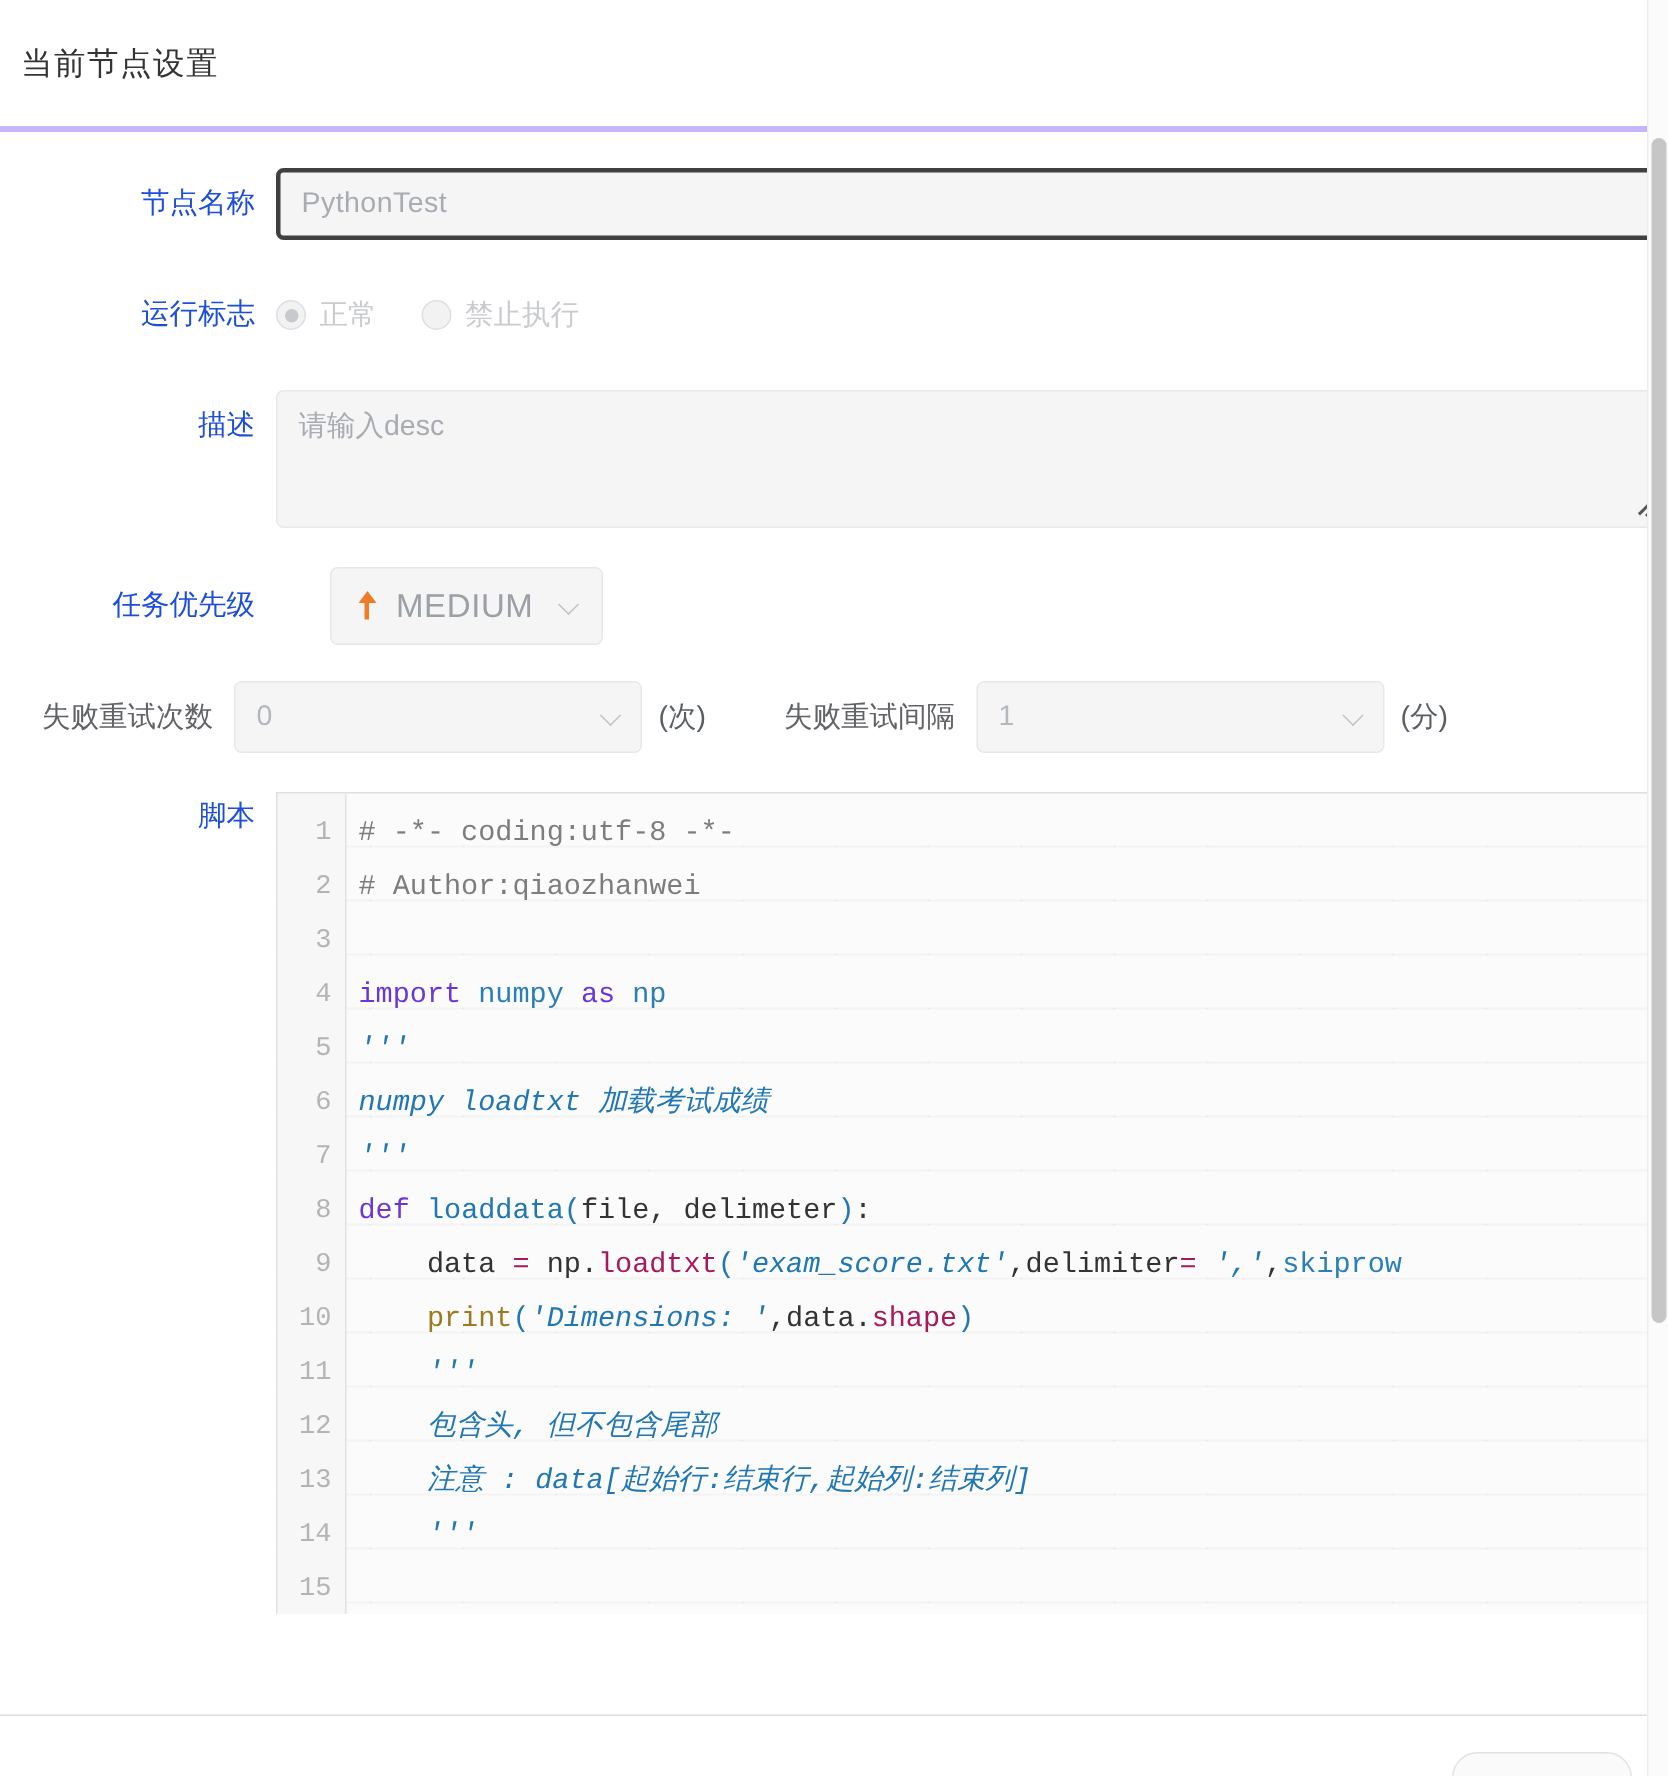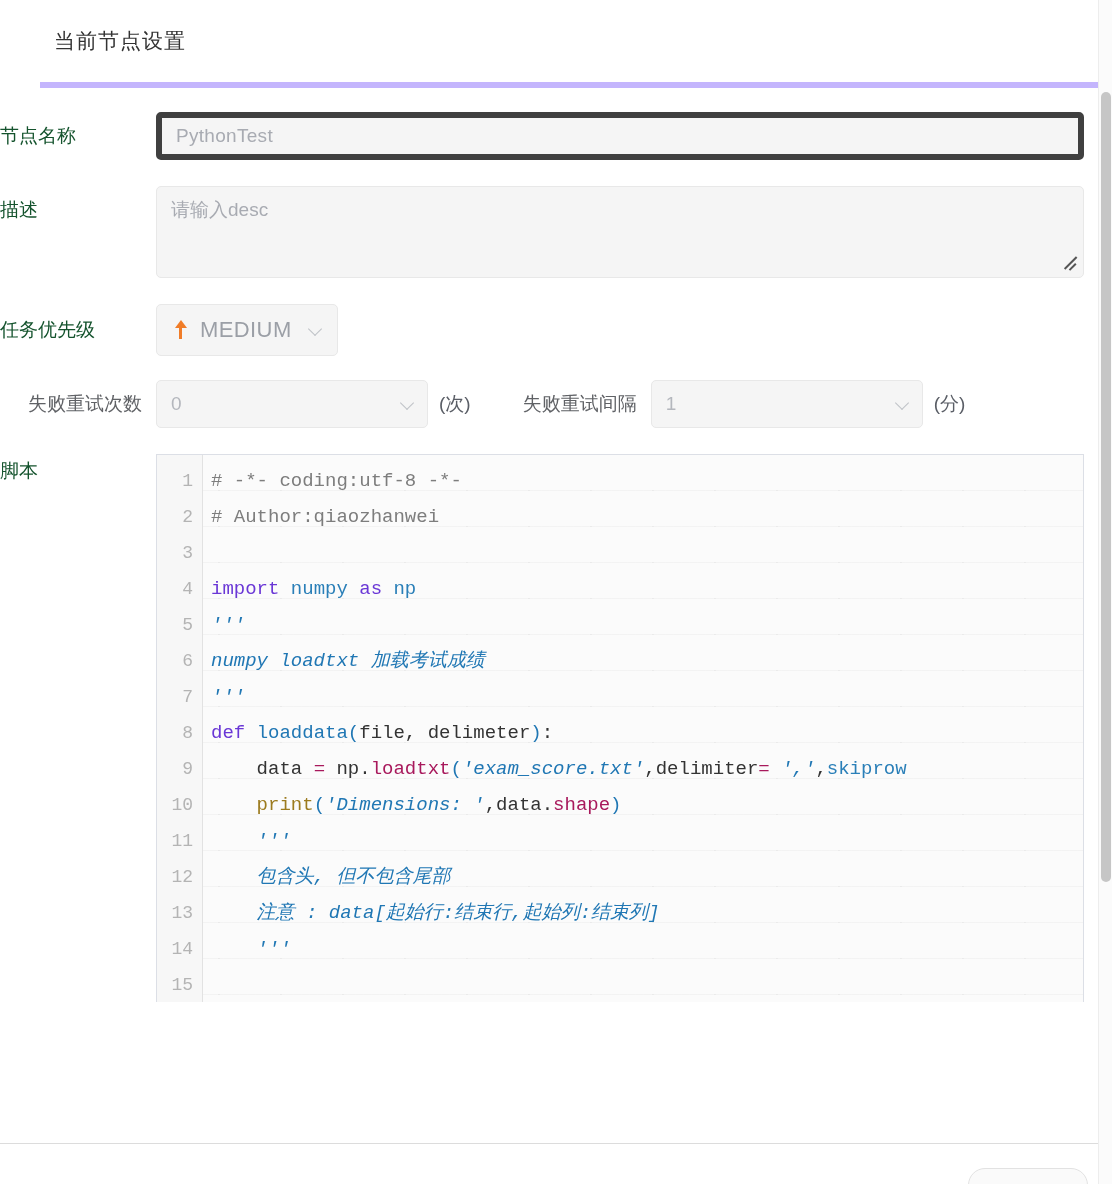--- a/index.html
+++ b/index.html
@@ -10,53 +10,53 @@
     font-family: "Liberation Sans", "DejaVu Sans", sans-serif;
     overflow: hidden;
   }
   .page { position: relative; width: 1112px; height: 1184px; background:#fff; }
 
   
   .header {
     height: 88px;
     display: flex; align-items: center;
     padding-left: 14px;
-    border-bottom: 6px solid #c4b5fd;
-    margin-left: 40px;
+    border-bottom: 4px solid #c4b5fd;
   }
   .header-title {
     font-size: 21px;
     color: #333333;
     letter-spacing: 1px;
   }
 
   
   .form { padding-top: 24px; }
 
   .row { display: flex; align-items: flex-start; margin-bottom: 26px; }
-  .row.tight { margin-bottom: 24px; }
+  .row.tight { margin-bottom: 24px; gap: 36px; }
 
   .label {
     width: 156px;
     flex: 0 0 156px;
-    text-align: left;
+    text-align: right;
     padding-right: 14px;
     font-size: 19px;
-    color: #14532d;
+    color: #1d4ed8;
     line-height: 48px;
     white-space: nowrap;
+    margin-left: 28px;
   }
 
   .field { flex: 1 1 auto; min-width: 0; }
 
   .input-box {
     width: 928px;
     height: 48px;
     background: #f5f5f5;
-    border: 6px solid #404040;
+    border: 3px solid #404040;
     border-radius: 5px;
     display: flex; align-items: center;
     padding: 0 14px;
     font-size: 19px;
     color: #a8abb2;
     letter-spacing: .3px;
   }
 
   .textarea-box {
     position: relative;
@@ -257,20 +257,35 @@
 
   <div class="form">
 
     <div class="row">
       <div class="label">节点名称</div>
       <div class="field">
         <div class="input-box">PythonTest</div>
       </div>
     </div>
 
+    <div class="row">
+      <div class="label">运行标志</div>
+      <div class="field">
+        <div class="radio-group">
+          <div class="radio">
+            <span class="radio-mark checked"></span>
+            <span class="radio-label">正常</span>
+          </div>
+          <div class="radio">
+            <span class="radio-mark"></span>
+            <span class="radio-label">禁止执行</span>
+          </div>
+        </div>
+      </div>
+    </div>
 
     <div class="row">
       <div class="label">描述</div>
       <div class="field">
         <div class="textarea-box">请输入desc</div>
         <div style="position:relative;width:928px;">
           <span class="resize-handle" style="position:absolute;right:5px;top:-24px;">
             <i></i>
               <i></i>
           </span>

